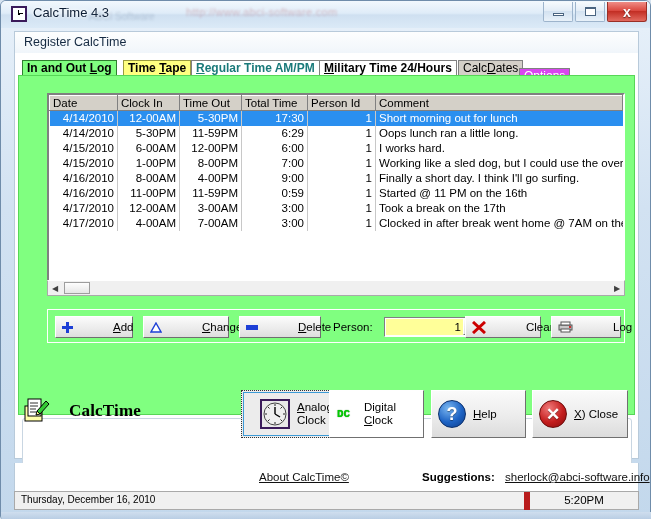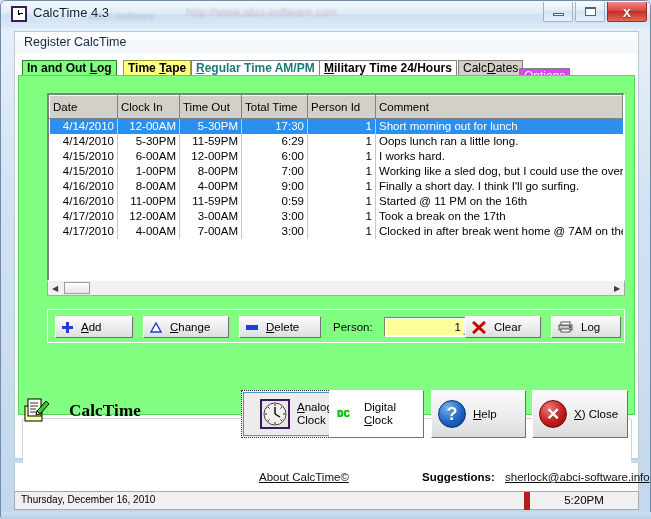--- a/index.html
+++ b/index.html
@@ -183,21 +183,21 @@
     table-layout: fixed;
   }
   table.grid th {
     background: #d4d0c8;
     border: 1px solid;
     border-color: #fff #808080 #808080 #fff;
     font-weight: normal;
     font-size: 11.5px;
     text-align: left;
     padding: 1px 3px;
-    height: 23px;
+    height: 15px;
     color: #000;
     white-space: nowrap;
     box-sizing: border-box;
   }
   table.grid td {
     border-right: 1px solid #c8c8c8;
     padding: 0 3px;
     height: 15px;
     line-height: 15px;
     white-space: nowrap;
@@ -247,20 +247,21 @@
     height: 22px;
     background: linear-gradient(to bottom, #fbfbfb, #ececec 55%, #dedede);
     border: 1px solid;
     border-color: #fff #6f6f6f #6f6f6f #fff;
     box-sizing: border-box;
     font-size: 11.5px;
     color: #000;
     display: flex; align-items: center;
     padding-left: 6px;
     white-space: nowrap;
+    gap: 32px;
   }
   .w95btn .lbl { margin-left: 8px; }
   .w95btn u { text-decoration: underline; }
   #bb-add    { left: 7px;   width: 78px; }
   #bb-change { left: 95px;  width: 86px; }
   #bb-delete { left: 191px; width: 82px; }
   #bb-clear  { left: 417px; width: 76px; }
   #bb-log    { left: 503px; width: 70px; }
 
   .ic-plus {

